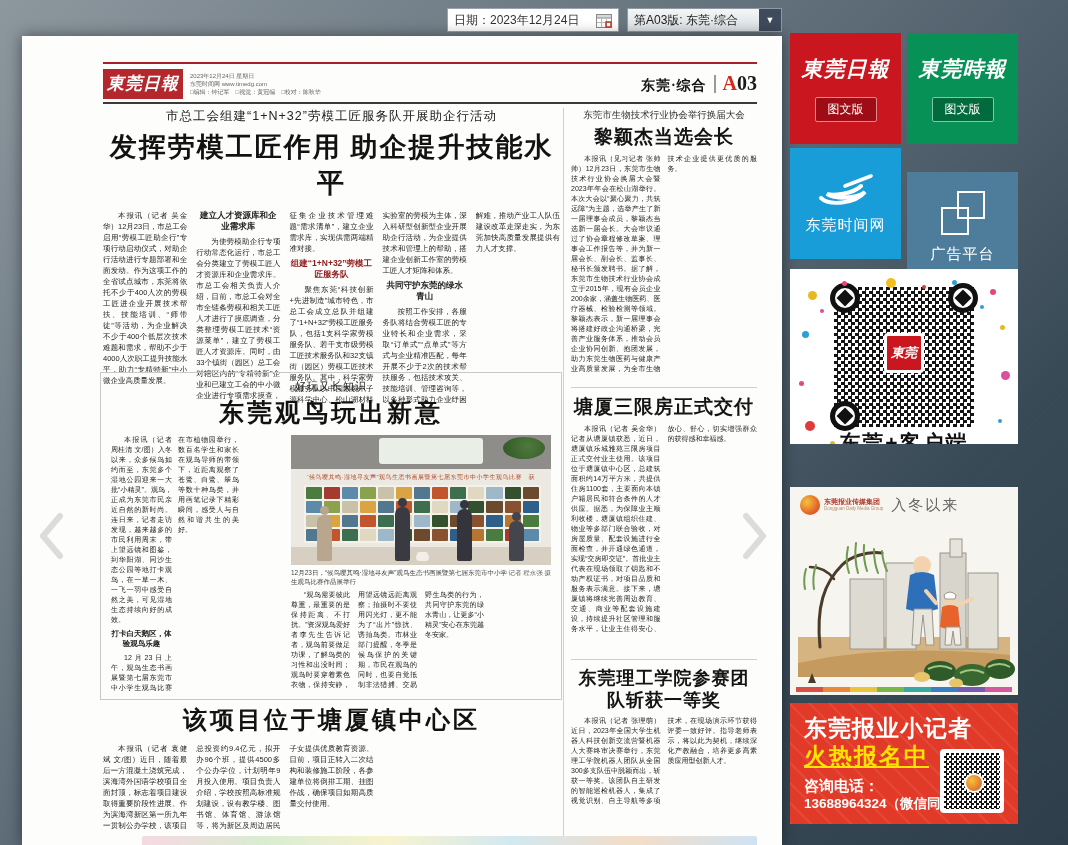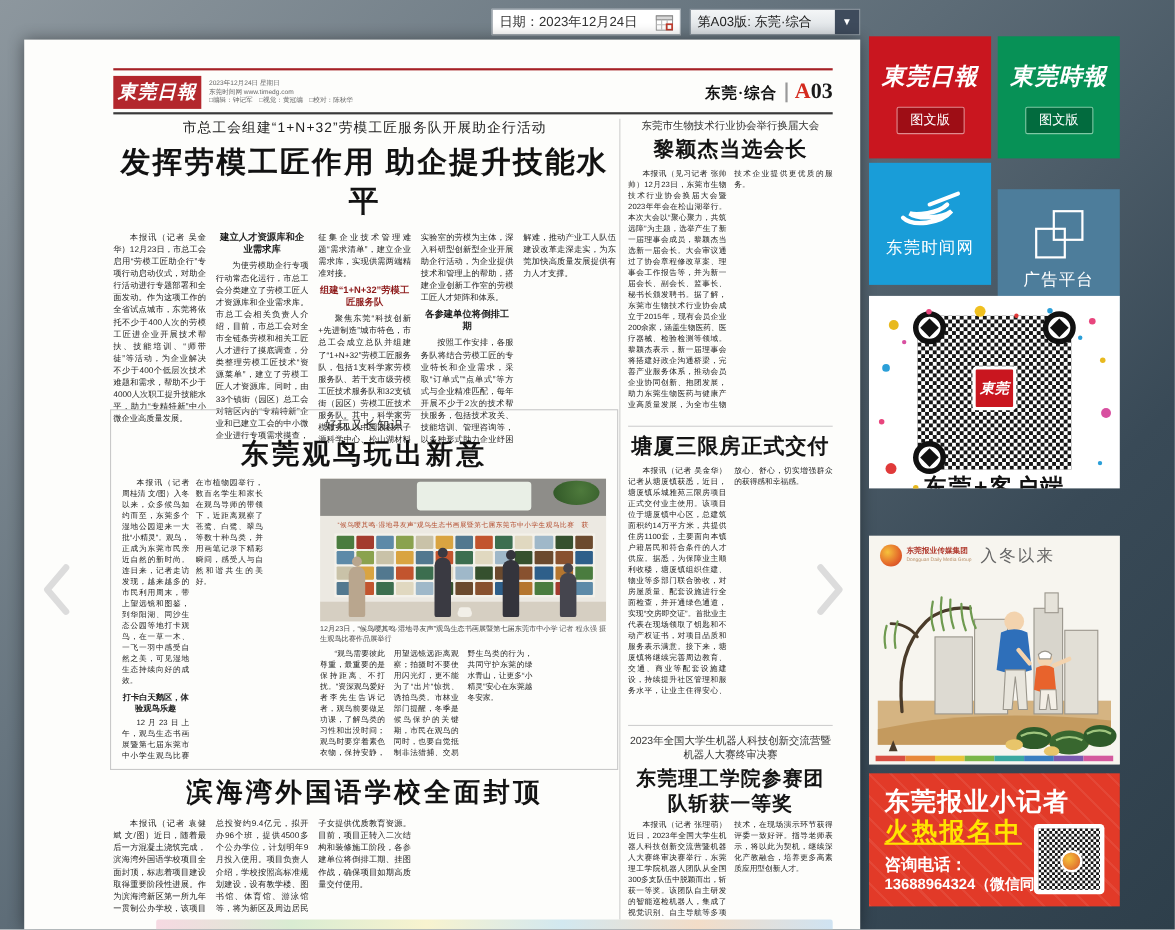--- a/index.html
+++ b/index.html
@@ -214,21 +214,21 @@
 
   <div class="abs main-article">
     <div class="kicker">市总工会组建“1+N+32”劳模工匠服务队开展助企行活动</div>
     <div class="headline-xl np-serif">发挥劳模工匠作用  助企提升技能水平</div>
     <div class="body-cols">
       <p>本报讯（记者 吴金华）12月23日，市总工会启用“劳模工匠助企行”专项行动启动仪式，对助企行活动进行专题部署和全面发动。作为这项工作的全省试点城市，东莞将依托不少于400人次的劳模工匠进企业开展技术帮扶、技能培训、“师带徒”等活动，为企业解决不少于400个低层次技术难题和需求，帮助不少于4000人次职工提升技能水平，助力“专精特新”中小微企业高质量发展。</p>
       <div class="subhead">建立人才资源库和企业需求库</div>
       <p>为使劳模助企行专项行动常态化运行，市总工会分类建立了劳模工匠人才资源库和企业需求库。市总工会相关负责人介绍，目前，市总工会对全市全链条劳模和相关工匠人才进行了摸底调查，分类整理劳模工匠技术“资源菜单”，建立了劳模工匠人才资源库。同时，由33个镇街（园区）总工会对辖区内的“专精特新”企业和已建立工会的中小微企业进行专项需求摸查，征集企业技术管理难题“需求清单”，建立企业需求库，实现供需两端精准对接。</p>
       <div class="subhead red">组建“1+N+32”劳模工匠服务队</div>
       <p>聚焦东莞“科技创新+先进制造”城市特色，市总工会成立总队并组建了“1+N+32”劳模工匠服务队，包括1支科学家劳模服务队、若干支市级劳模工匠技术服务队和32支镇街（园区）劳模工匠技术服务队。其中，科学家劳模服务队以中国散裂中子源科学中心、松山湖材料实验室的劳模为主体，深入科研型创新型企业开展助企行活动，为企业提供技术和管理上的帮助，搭建企业创新工作室的劳模工匠人才矩阵和体系。</p>
-      <div class="subhead">各参建单位将倒排工期</div>
+      <div class="subhead">共同守护东莞的绿水青山</div>
       <p>按照工作安排，各服务队将结合劳模工匠的专业特长和企业需求，采取“订单式”“点单式”等方式与企业精准匹配，每年开展不少于2次的技术帮扶服务，包括技术攻关、技能培训、管理咨询等，以多种形式助力企业纾困解难，推动产业工人队伍建设改革走深走实，为东莞加快高质量发展提供有力人才支撑。</p>
     </div>
   </div>
 
   <div class="abs vdivider"></div>
 
   <div class="abs rail">
     <div>
       <div class="kicker-s">东莞市生物技术行业协会举行换届大会</div>
       <div class="headline-m np-serif">黎颖杰当选会长</div>
@@ -238,21 +238,20 @@
     </div>
     <hr>
     <div>
       <div class="headline-m np-serif">塘厦三限房正式交付</div>
       <div class="body2" style="height:228px;">
         <p>本报讯（记者 吴金华）记者从塘厦镇获悉，近日，塘厦镇乐城雅苑三限房项目正式交付业主使用。该项目位于塘厦镇中心区，总建筑面积约14万平方米，共提供住房1100套，主要面向本镇户籍居民和符合条件的人才供应。据悉，为保障业主顺利收楼，塘厦镇组织住建、物业等多部门联合验收，对房屋质量、配套设施进行全面检查，并开通绿色通道，实现“交房即交证”。首批业主代表在现场领取了钥匙和不动产权证书，对项目品质和服务表示满意。接下来，塘厦镇将继续完善周边教育、交通、商业等配套设施建设，持续提升社区管理和服务水平，让业主住得安心、放心、舒心，切实增强群众的获得感和幸福感。</p>
       </div>
     </div>
     <hr>
     <div>
-      <div class="kicker-s">2023年全国大学生机器人科技创新交流营暨机器人大赛终审决赛</div>
       <div class="headline-m np-serif" style="font-size:18px;line-height:22px;">东莞理工学院参赛团队斩获一等奖</div>
       <div class="body2" style="height:92px;">
         <p>本报讯（记者 张理萌）近日，2023年全国大学生机器人科技创新交流营暨机器人大赛终审决赛举行，东莞理工学院机器人团队从全国300多支队伍中脱颖而出，斩获一等奖。该团队自主研发的智能巡检机器人，集成了视觉识别、自主导航等多项技术，在现场演示环节获得评委一致好评。指导老师表示，将以此为契机，继续深化产教融合，培养更多高素质应用型创新人才。</p>
       </div>
     </div>
   </div>
 
   <div class="abs feature-box">
     <div class="kicker">好玩又长知识</div>
     <div class="headline-l np-serif">东莞观鸟玩出新意</div>
@@ -334,21 +333,21 @@
           <span>12月23日，“候鸟嘤其鸣·湿地寻友声”观鸟生态书画展暨第七届东莞市中小学生观鸟比赛作品展举行</span>
         </div>
         <div class="feat-bottom">
           <p>“观鸟需要彼此尊重，最重要的是保持距离、不打扰。”资深观鸟爱好者李先生告诉记者，观鸟前要做足功课，了解鸟类的习性和出没时间；观鸟时要穿着素色衣物，保持安静，用望远镜远距离观察；拍摄时不要使用闪光灯，更不能为了“出片”惊扰、诱拍鸟类。市林业部门提醒，冬季是候鸟保护的关键期，市民在观鸟的同时，也要自觉抵制非法猎捕、交易野生鸟类的行为，共同守护东莞的绿水青山，让更多“小精灵”安心在东莞越冬安家。</p>
         </div>
       </div>
     </div>
   </div>
 
   <div class="abs bottom-article">
-    <div class="headline-l np-serif">滨海湾外国语学校全面封顶</div>
+    <div class="headline-l np-serif">该项目位于塘厦镇中心区</div>
     <div class="body-cols">
       <p>本报讯（记者 袁健斌 文/图）近日，随着最后一方混凝土浇筑完成，滨海湾外国语学校项目全面封顶，标志着项目建设取得重要阶段性进展。作为滨海湾新区第一所九年一贯制公办学校，该项目总投资约9.4亿元，拟开办96个班，提供4500多个公办学位，计划明年9月投入使用。项目负责人介绍，学校按照高标准规划建设，设有教学楼、图书馆、体育馆、游泳馆等，将为新区及周边居民子女提供优质教育资源。目前，项目正转入二次结构和装修施工阶段，各参建单位将倒排工期、挂图作战，确保项目如期高质量交付使用。</p>
     </div>
   </div>
 
   <div class="abs page-banner"></div>
 </div>
 
 <div class="abs nav-arrow nav-prev">
   <svg width="26" height="48" viewBox="0 0 26 48">

